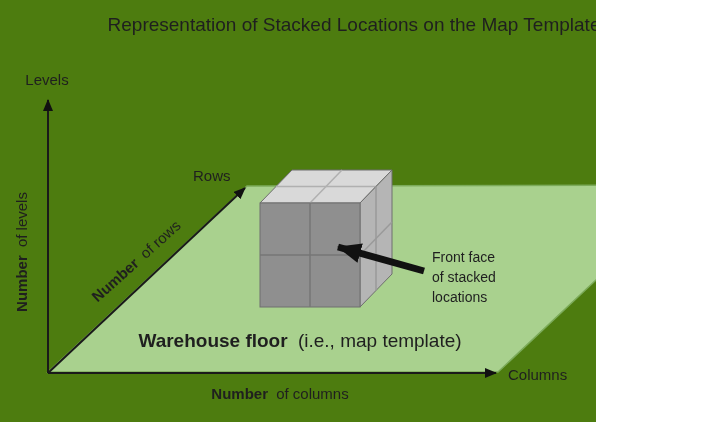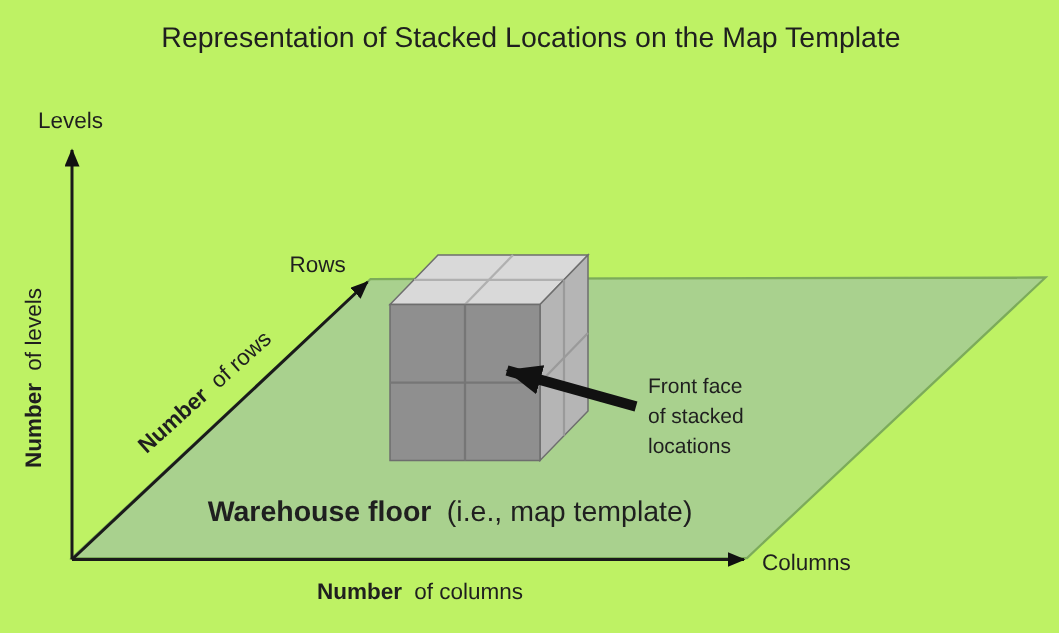--- a/index.html
+++ b/index.html
@@ -3,23 +3,23 @@
 <meta charset="utf-8">
 <style>
   html, body {
     margin: 0;
     padding: 0;
     background: #ffffff;
     font-family: "Liberation Sans", sans-serif;
   }
   .frame {
     position: relative;
-    width: 706px;
+    width: 596px;
     height: 422px;
-    background: #bef264;
+    background: #4d7c0f;
     overflow: hidden;
   }
   svg { display: block; }
   text, tspan {
     font-family: "Liberation Sans", sans-serif;
     fill: #1f1f1f;
   }
   .title-text { font-size: 19px; }
   .axis-title { font-size: 15px; }
   .axis-caption { font-size: 15px; }

